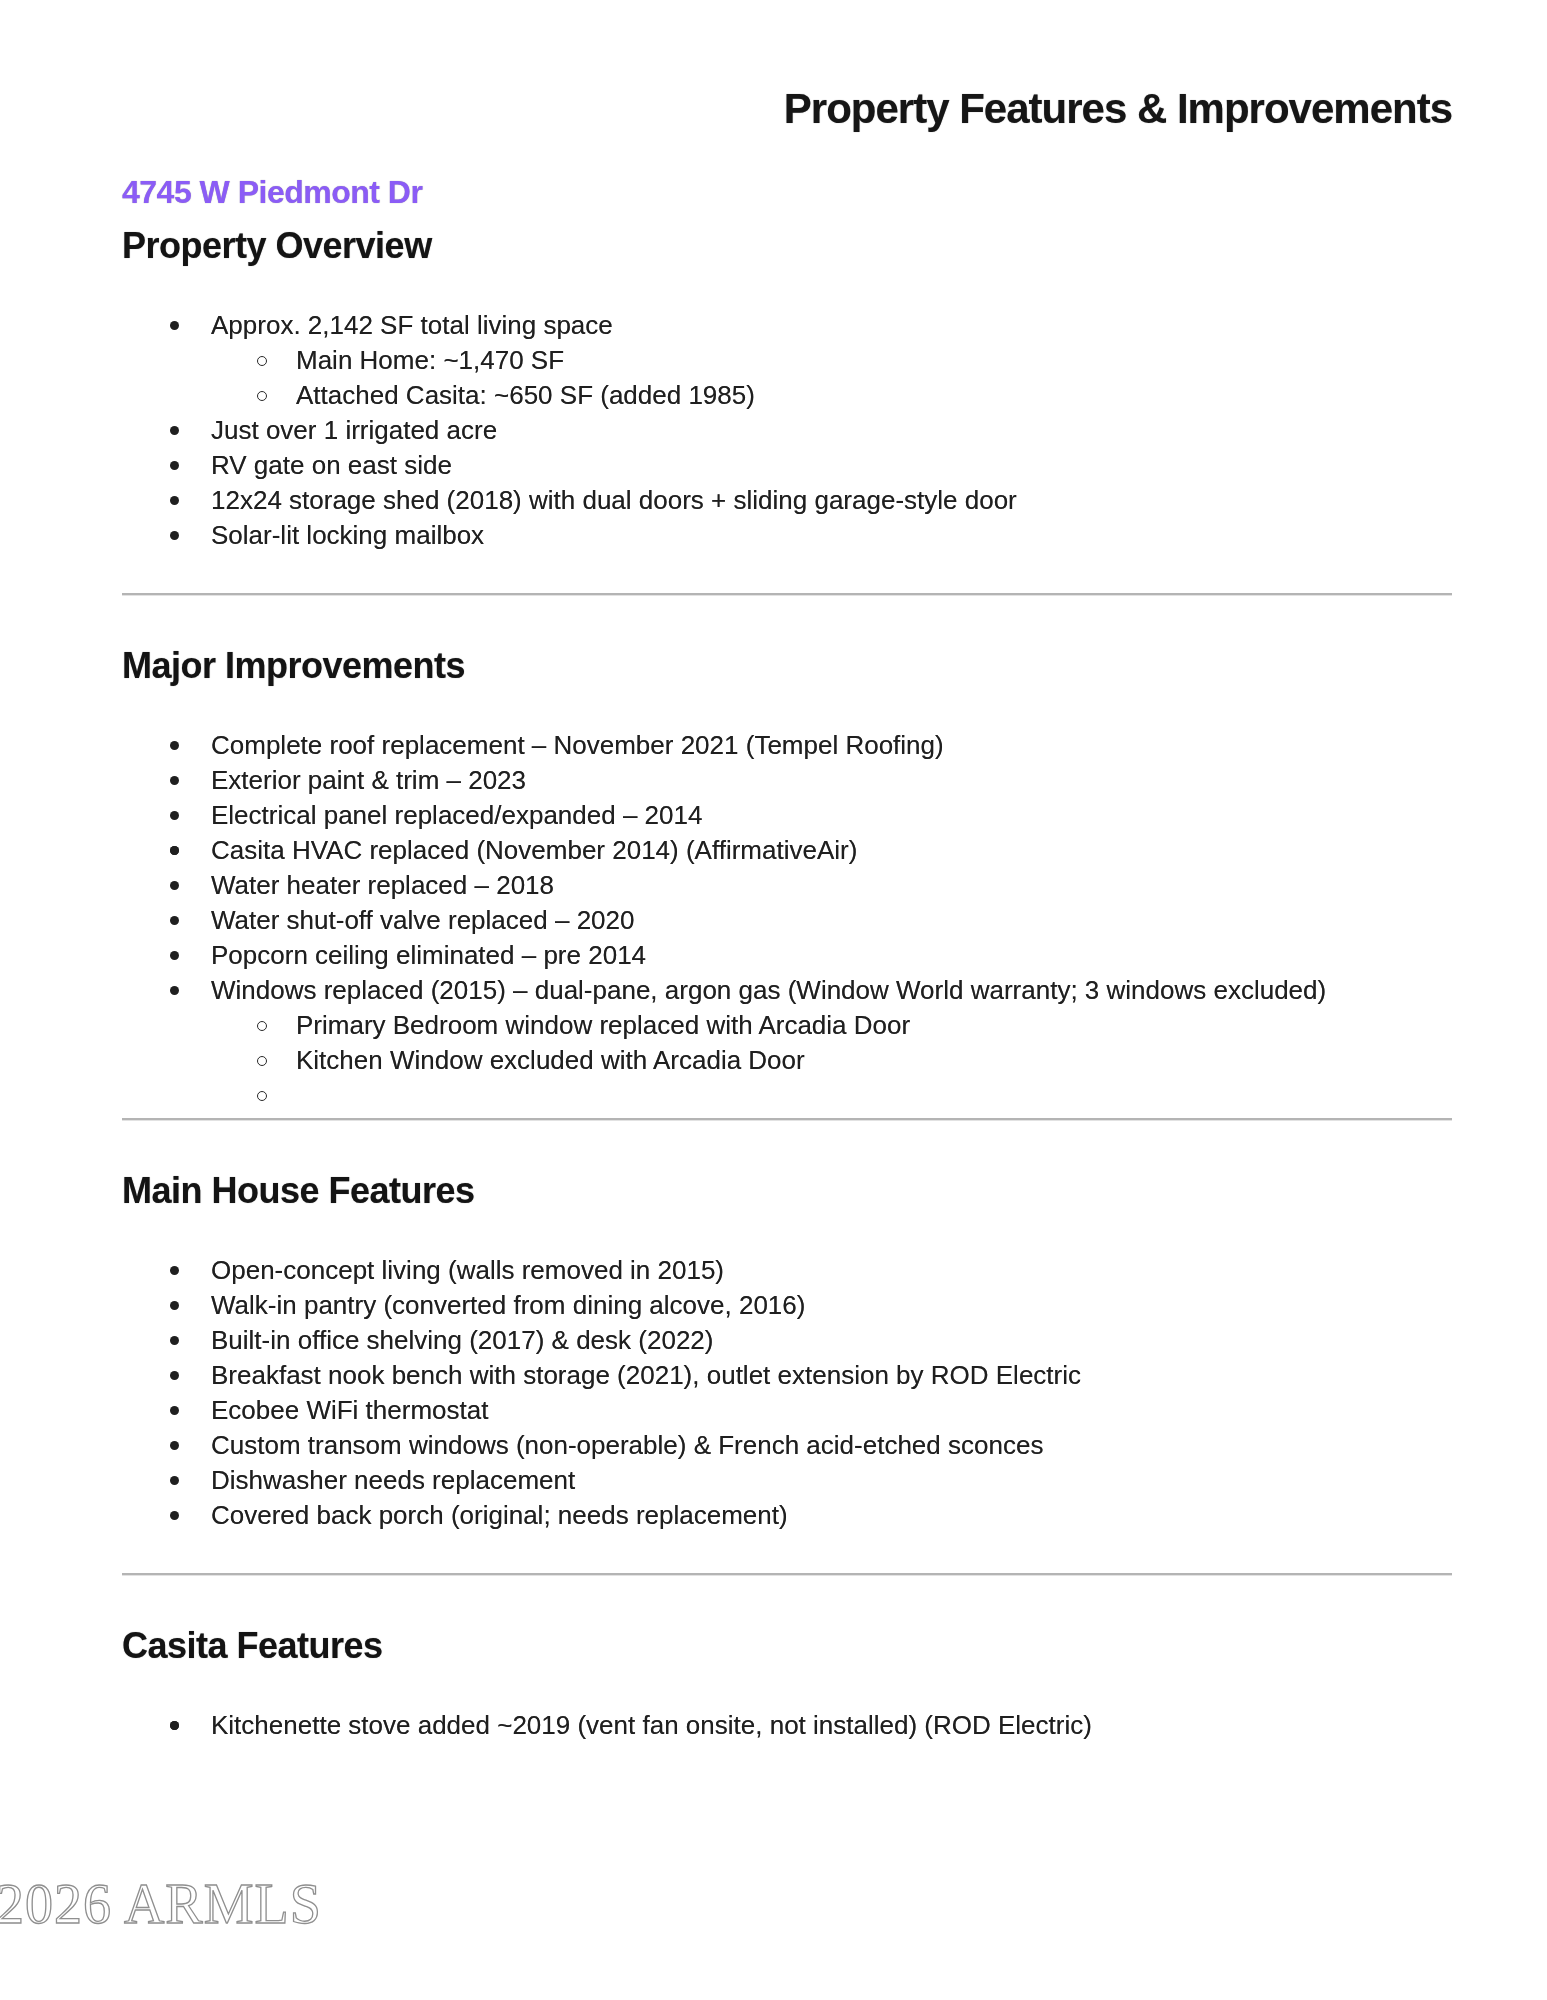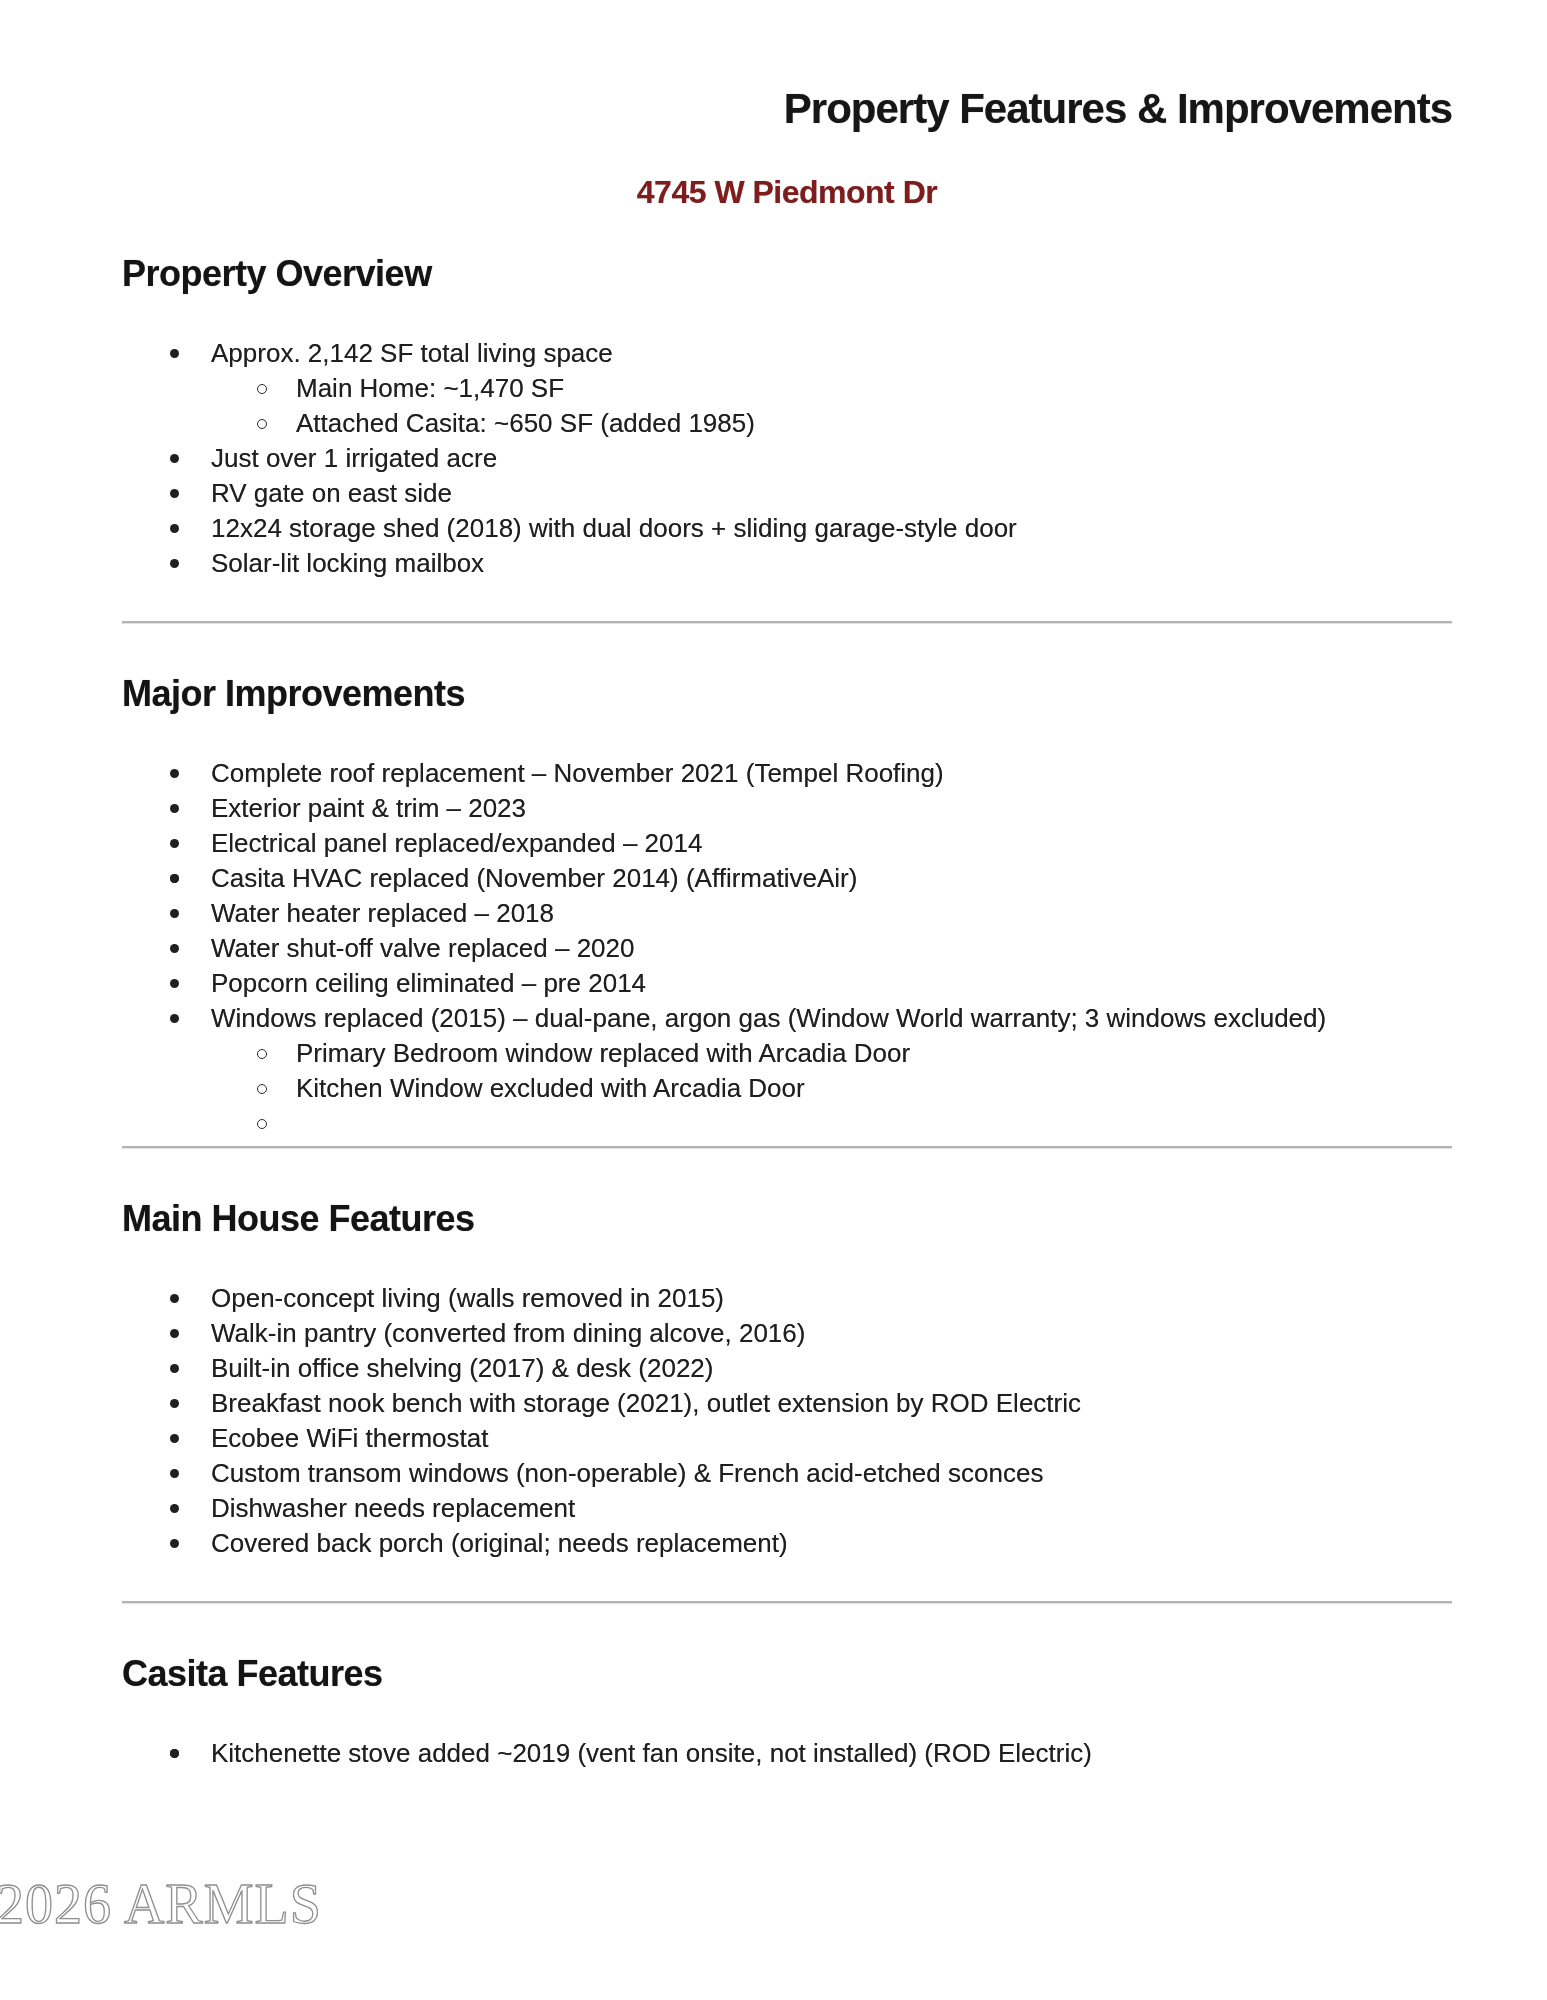--- a/index.html
+++ b/index.html
@@ -28,27 +28,26 @@
     text-align: right;
     letter-spacing: -1px;
     color: #161616;
     text-shadow: 0 0 1px rgba(0,0,0,0.45);
   }
   .doc-subtitle {
     margin: 40px 0 0 0;
     font-size: 32px;
     line-height: 36px;
     font-weight: bold;
-    text-align: center;
     letter-spacing: -0.5px;
-    color: #7f1d1d;
+    color: #8b5cf6;
     text-shadow: 0 0 1px rgba(0,0,0,0.4);
   }
   .sections {
-    margin-top: 44px;
+    margin-top: 16px;
   }
   .sec-heading {
     margin: 0;
     font-size: 36px;
     line-height: 40px;
     font-weight: bold;
     letter-spacing: -0.5px;
     color: #141414;
     text-shadow: 0 0 1px rgba(0,0,0,0.45);
   }

